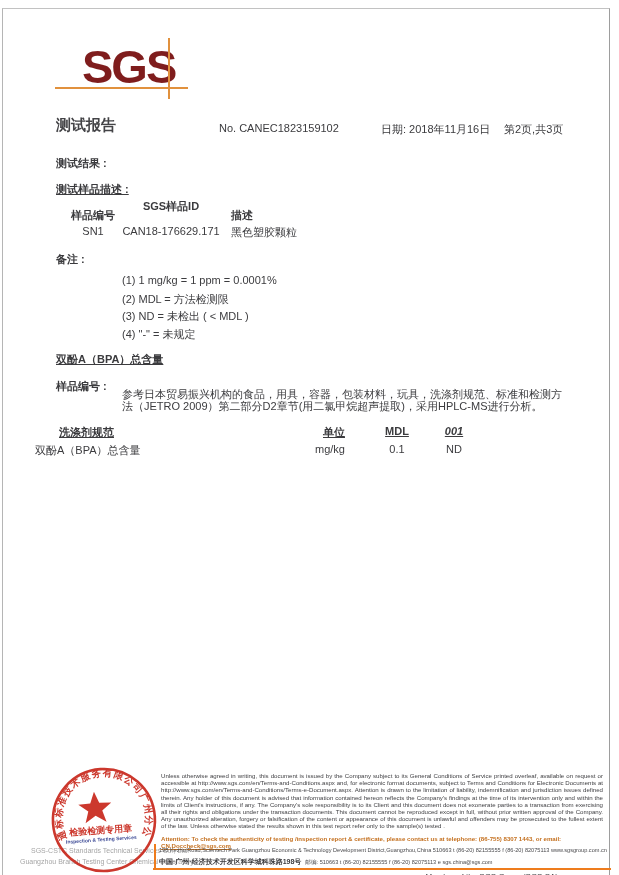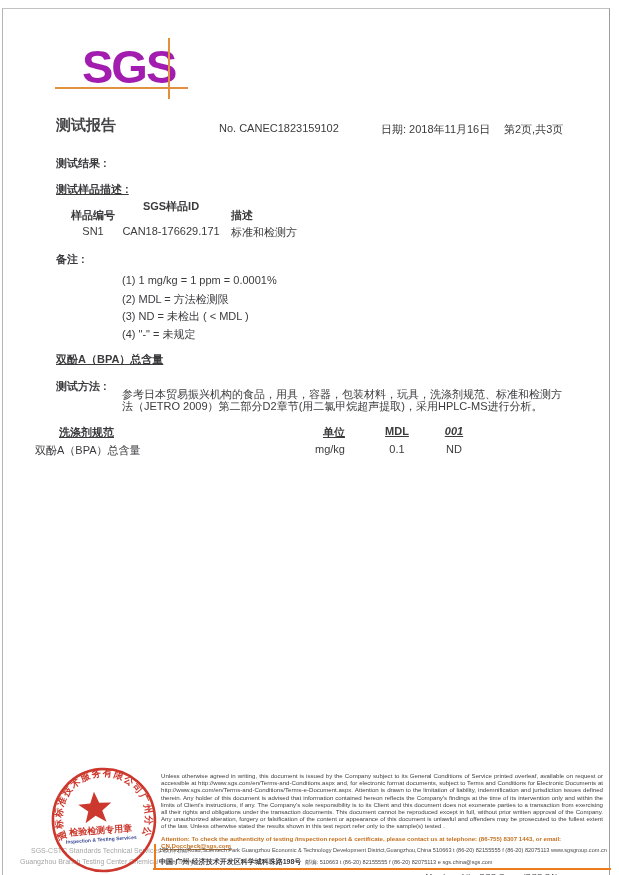--- a/index.html
+++ b/index.html
@@ -1,21 +1,21 @@
 <!DOCTYPE html>
 <html><head>
 <meta charset="utf-8">
 <style>
   html,body{margin:0;padding:0;width:619px;height:875px;background:#fff;overflow:hidden;
     font-family:"Liberation Sans","DejaVu Sans",sans-serif;color:#3b3b3e;}
   .page{position:absolute;left:2px;top:8px;width:606px;height:867px;background:#fff;
     border-top:1px solid #c2c2c2;border-left:1px solid #b5b5b5;border-right:1px solid #9d9d9d;}
   .abs{position:absolute;white-space:nowrap;}
   
-  .logo-text{left:79px;top:30px;font-size:47px;font-weight:bold;color:#a21caf;letter-spacing:-2px;}
+  .logo-text{left:79px;top:30px;font-size:47px;font-weight:bold;color:#7f1d1d;letter-spacing:-2px;}
   .logo-hline{left:52px;top:78px;width:133px;height:2px;background:#e1913d;}
   .logo-vline{left:165px;top:29px;width:2px;height:61px;background:#e1913d;}
   
   .doc-title{left:53px;top:107px;font-size:15px;font-weight:bold;color:#434346;}
   .report-no{left:216px;top:113px;font-size:11px;}
   .date{left:378px;top:113px;font-size:11px;}
   .pageinfo{left:501px;top:113px;font-size:11px;}
   .lbl{font-size:11px;font-weight:bold;color:#3b3b3e;}
   .txt{font-size:11px;color:#3b3b3e;}
   .u{text-decoration:underline;}
@@ -58,31 +58,31 @@
   <div class="abs pageinfo">第2页,共3页</div>
 
   <div class="abs lbl" style="left:53px;top:147px;">测试结果 :</div>
   <div class="abs lbl u" style="left:53px;top:173px;">测试样品描述 :</div>
 
   <div class="abs lbl c1" style="top:199px;">样品编号</div>
   <div class="abs lbl c2" style="top:190px;">SGS样品ID</div>
   <div class="abs lbl c3" style="top:199px;">描述</div>
   <div class="abs txt c1" style="top:216px;">SN1</div>
   <div class="abs txt c2" style="top:216px;">CAN18-176629.171</div>
-  <div class="abs txt c3" style="top:216px;">标准和检测方</div>
+  <div class="abs txt c3" style="top:216px;">黑色塑胶颗粒</div>
 
   <div class="abs lbl" style="left:53px;top:243px;">备注 :</div>
   <div class="abs txt" style="left:119px;top:265px;">(1) 1 mg/kg = 1 ppm = 0.0001%</div>
   <div class="abs txt" style="left:119px;top:283px;">(2) MDL = 方法检测限</div>
   <div class="abs txt" style="left:119px;top:300px;">(3) ND = 未检出 ( &lt; MDL )</div>
   <div class="abs txt" style="left:119px;top:318px;">(4) "-" = 未规定</div>
 
   <div class="abs lbl u" style="left:53px;top:343px;">双酚A（BPA）总含量</div>
 
-  <div class="abs lbl" style="left:53px;top:370px;">测试方法 :</div>
+  <div class="abs lbl" style="left:53px;top:370px;">样品编号 :</div>
   <div class="abs txt" style="left:119px;top:378px;">参考日本贸易振兴机构的食品，用具，容器，包装材料，玩具，洗涤剂规范、标准和检测方</div>
   <div class="abs txt" style="left:119px;top:390px;">法（JETRO 2009）第二部分D2章节(用二氯甲烷超声提取)，采用HPLC-MS进行分析。</div>
 
   <div class="abs lbl u" style="left:56px;top:416px;">洗涤剂规范</div>
   <div class="abs lbl u rc2" style="top:416px;">单位</div>
   <div class="abs lbl u rc3" style="top:416px;">MDL</div>
   <div class="abs lbl u rc4" style="top:416px;font-style:italic;">001</div>
   <div class="abs txt" style="left:32px;top:434px;">双酚A（BPA）总含量</div>
   <div class="abs txt rc2" style="top:434px;">mg/kg</div>
   <div class="abs txt rc3" style="top:434px;">0.1</div>

